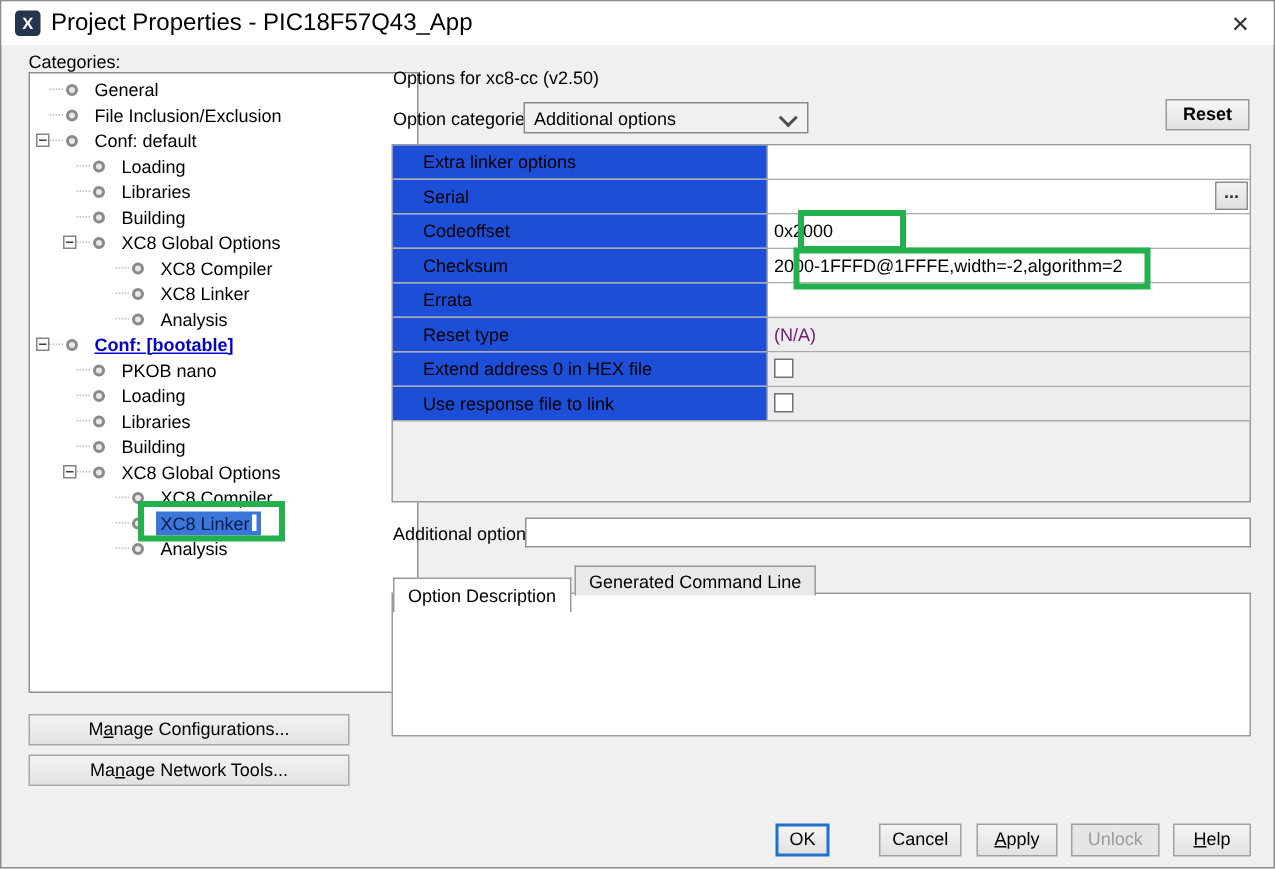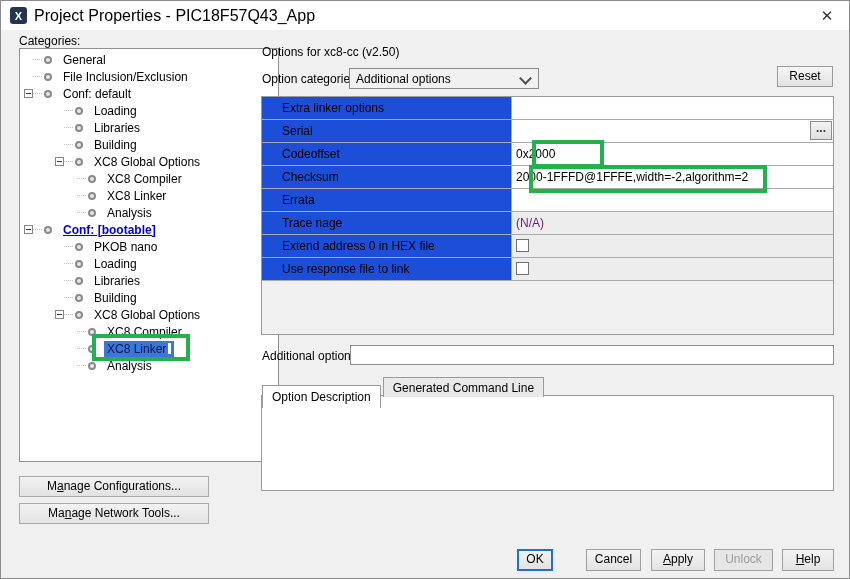--- a/index.html
+++ b/index.html
@@ -12,40 +12,40 @@
   
   .titlebar{position:absolute;left:0;top:0;right:0;height:29px;background:#fff;display:flex;align-items:center;padding-left:9px;box-sizing:border-box;}
   .app-icon{width:17px;height:17px;background:#25354d;border-radius:3px;color:#fff;font-size:11px;font-weight:bold;display:flex;align-items:center;justify-content:center;margin-right:7px;}
   .title-text{font-size:16px;color:#000;}
   .close-btn{position:absolute;right:13px;top:6px;width:18px;height:18px;font-size:15px;color:#333;display:flex;align-items:center;justify-content:center;cursor:default;}
   
   .cat-label{position:absolute;left:18px;top:33px;}
   .tree-panel{position:absolute;left:18px;top:47px;width:260px;height:414px;background:#fff;border:1px solid #8f8f8f;box-sizing:border-box;overflow:hidden;padding-top:2px;}
   .titem{height:17px;display:flex;align-items:center;white-space:nowrap;}
   .titem.lvl1{padding-left:4px;}
-  .titem.lvl2{padding-left:35px;}
+  .titem.lvl2{padding-left:22px;}
   .titem.lvl3{padding-left:48px;}
   .expander{width:9px;height:9px;border:1px solid #848484;background:#fff;box-sizing:border-box;position:relative;flex:0 0 9px;}
   .expander::after{content:"";position:absolute;left:1px;right:1px;top:3px;height:1px;background:#3c3c3c;}
   .exp-spacer{width:9px;flex:0 0 9px;}
   .conn{width:9px;flex:0 0 9px;border-top:1px dotted #bdbdbd;height:0;margin-right:2px;}
   .node-icon{width:8px;height:8px;flex:0 0 8px;border:2px solid #8a8a8a;border-radius:50%;background:#e8e8e8;box-sizing:border-box;margin-right:8px;}
   .tlabel{padding:1px 3px;}
   .titem.active-conf .tlabel{color:#0000cc;font-weight:bold;text-decoration:underline;}
   .titem.selected .tlabel{background:#3b76d8;color:#061a4e;}
   .titem.selected .tlabel::after{content:"";display:inline-block;width:3px;height:11px;background:#fff;margin-left:2px;vertical-align:-1px;}
-  .side-btn{position:absolute;left:18px;width:190px;height:21px;background:linear-gradient(#f3f3f3,#e2e2e2);border:1px solid #a8a8a8;box-sizing:border-box;text-align:center;line-height:19px;cursor:default;}
+  .side-btn{position:absolute;left:18px;width:214px;height:21px;background:linear-gradient(#f3f3f3,#e2e2e2);border:1px solid #a8a8a8;box-sizing:border-box;text-align:center;line-height:19px;cursor:default;}
   .side-btn.cfg{top:475px;}
   .side-btn.net{top:502px;}
   
   .opt-heading{position:absolute;left:261px;top:44px;}
   .optcat-label{position:absolute;left:261px;top:71px;}
   .combo{position:absolute;left:348px;top:67px;width:190px;height:21px;background:#f1f1f1;border:1px solid #898989;box-sizing:border-box;display:flex;align-items:center;padding-left:6px;cursor:default;}
   .combo-chevron{position:absolute;right:8px;top:6px;width:7px;height:7px;border-right:2px solid #4d4d4d;border-bottom:2px solid #4d4d4d;transform:rotate(45deg);transform-origin:center;margin-top:-1px;}
-  .reset-btn{position:absolute;left:776px;top:65px;width:56px;height:21px;background:linear-gradient(#f5f5f5,#e3e3e3);border:1px solid #9a9a9a;box-sizing:border-box;text-align:center;line-height:19px;cursor:default;}
+  .reset-btn{position:absolute;left:776px;top:65px;width:56px;height:21px;background:linear-gradient(#f5f5f5,#e3e3e3);border:1px solid #9a9a9a;box-sizing:border-box;text-align:center;line-height:19px;cursor:default;font-weight:bold;}
   
   .prop-table{position:absolute;left:260px;top:95px;width:573px;height:239px;border:1px solid #9a9a9a;background:#f0f0f0;box-sizing:border-box;}
   .prow{display:flex;height:23px;border-bottom:1px solid #ababab;box-sizing:border-box;}
   .pname{width:250px;flex:0 0 250px;background:#1d4ed8;border-right:1px solid #ababab;box-sizing:border-box;padding-left:20px;line-height:22px;overflow:hidden;white-space:nowrap;}
   .pval{flex:1;position:relative;background:#fff;line-height:22px;padding-left:4px;overflow:hidden;white-space:nowrap;}
   .pval.gray{background:#ededed;}
   .pval .na{color:#701a75;}
   .checkbox{width:13px;height:13px;border:1px solid #707070;background:#fff;box-sizing:border-box;margin-top:4px;display:inline-block;}
   .ellipsis-btn{position:absolute;right:1px;top:1px;width:22px;height:19px;background:linear-gradient(#f2f2f2,#e0e0e0);border:1px solid #8d8d8d;box-sizing:border-box;text-align:center;line-height:12px;font-weight:bold;color:#333;cursor:default;}
   
@@ -223,21 +223,21 @@
       </div>
       <div class="prow">
         <div class="pname">Checksum</div>
         <div class="pval">2000-1FFFD@1FFFE,width=-2,algorithm=2</div>
       </div>
       <div class="prow">
         <div class="pname">Errata</div>
         <div class="pval"></div>
       </div>
       <div class="prow">
-        <div class="pname">Trace nage</div>
+        <div class="pname">Reset type</div>
         <div class="pval gray"><span class="na">(N/A)</span></div>
       </div>
       <div class="prow">
         <div class="pname">Extend address 0 in HEX file</div>
         <div class="pval gray"><span class="checkbox"></span></div>
       </div>
       <div class="prow">
         <div class="pname">Use response file to link</div>
         <div class="pval gray"><span class="checkbox"></span></div>
       </div>

